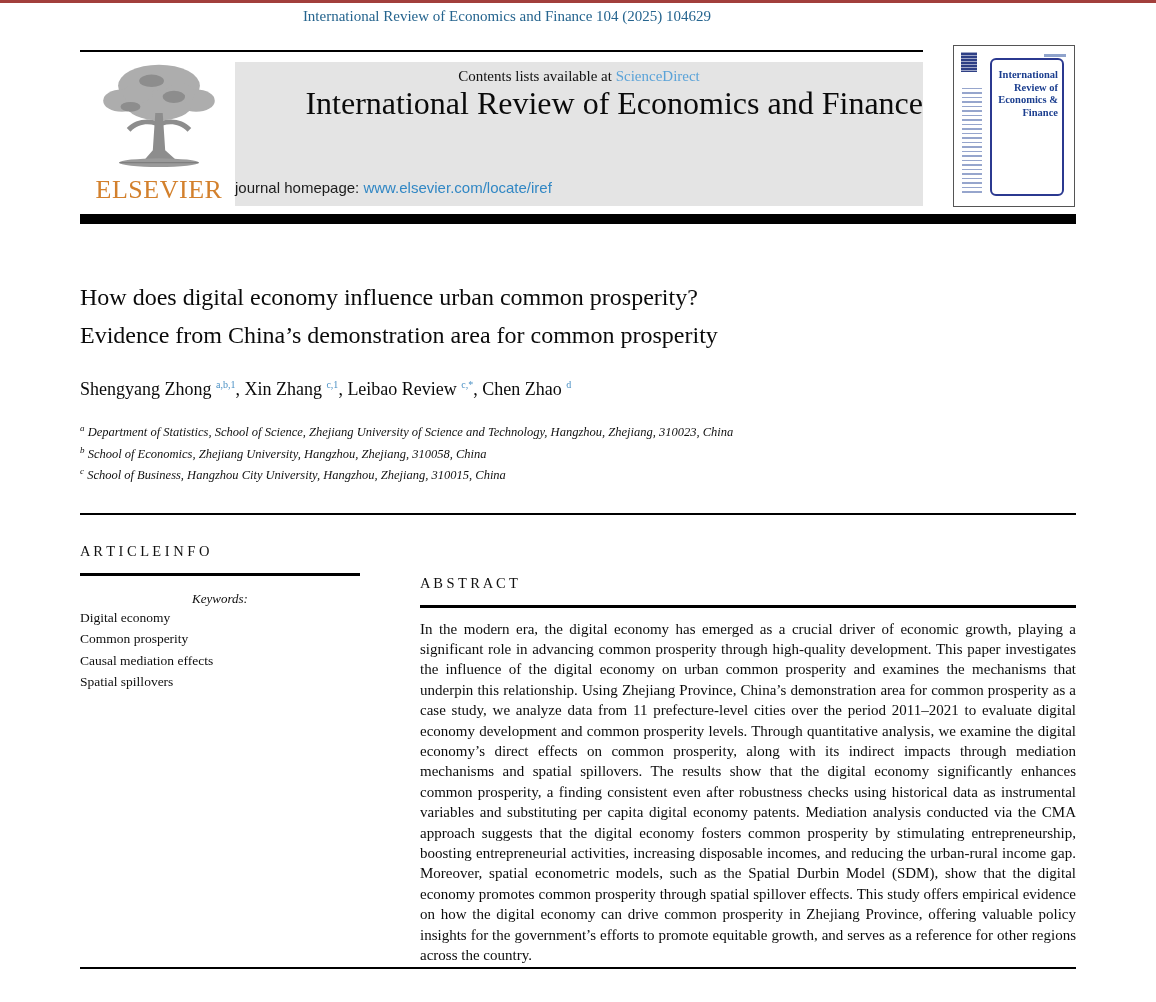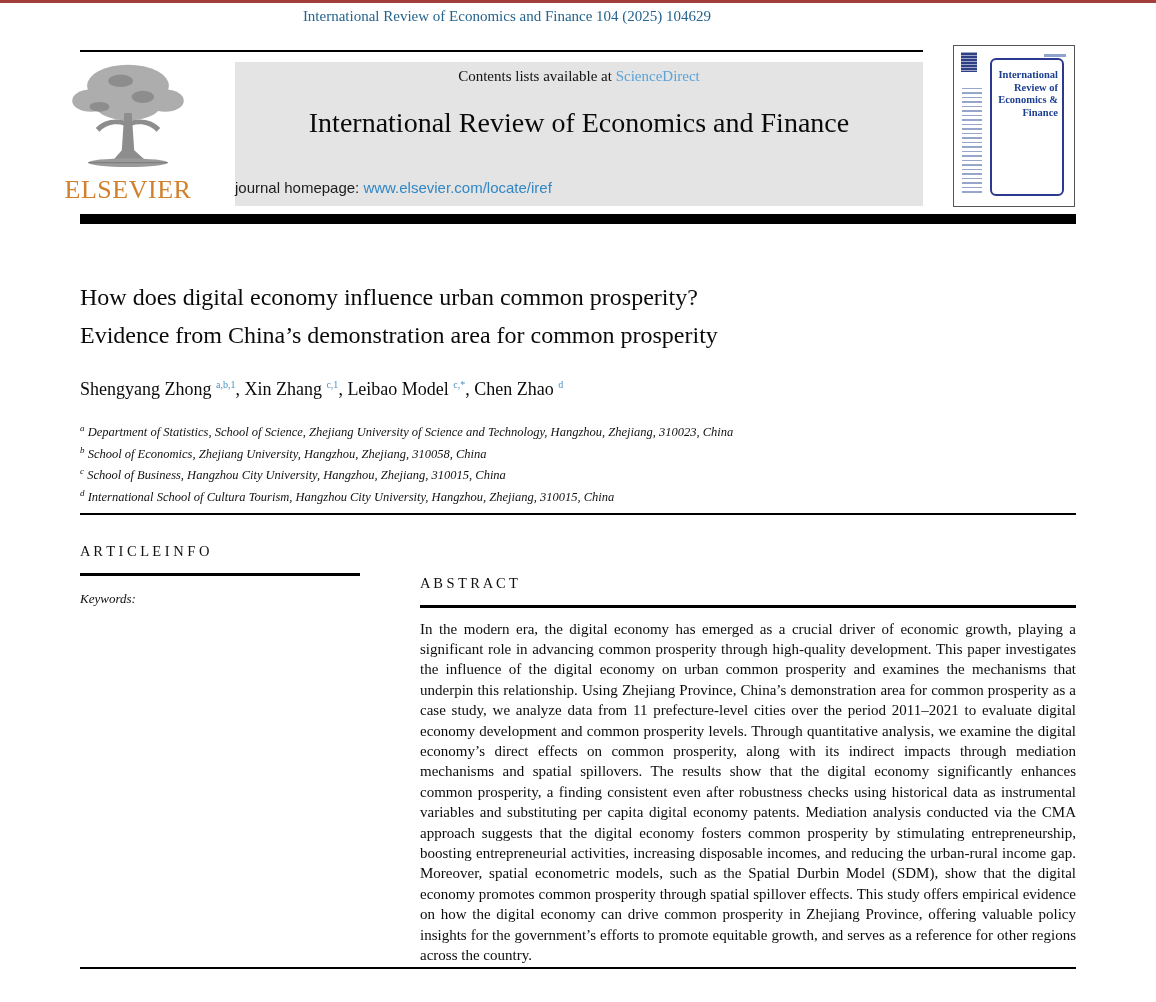--- a/index.html
+++ b/index.html
@@ -18,28 +18,28 @@
   body{
     width:1156px;height:1002px;position:relative;overflow:hidden;
     font-family:"Liberation Serif","DejaVu Serif",serif;color:var(--ink);
     -webkit-font-smoothing:antialiased;
   }
   .top-rule{position:absolute;top:0;left:0;width:1156px;height:3px;background:var(--top-bar-red);}
   .citation{position:absolute;top:8px;left:0;width:1014px;text-align:center;
     font-size:15px;color:var(--citation-blue);}
   .header-topline{position:absolute;top:50px;left:80px;width:843px;height:2px;background:#000;}
   
-  .logo{position:absolute;left:63px;top:56px;width:130px;height:154px;text-align:center;}
+  .logo{position:absolute;left:94px;top:56px;width:130px;height:154px;text-align:center;}
   .logo svg{display:block;margin:0 auto;}
   .logo-text{font-size:26px;letter-spacing:.5px;color:var(--elsevier-orange);line-height:24px;margin-top:-2px;}
   
   .banner{position:absolute;left:235px;top:62px;width:688px;height:144px;background:var(--banner-gray);}
   .contents-line{margin-top:6px;text-align:center;font-size:15px;color:#111;}
   .contents-line .sd{color:var(--sciencedirect-blue);text-decoration:none;cursor:pointer;}
-  .journal-title{margin-top:22px;text-align:center;font-size:28px;color:#0a0a0a;}
+  .journal-title{text-align:right;font-size:32px;color:#0a0a0a;}
   .homepage-line{position:absolute;bottom:10px;left:0;width:100%;
     font-family:"Liberation Sans","DejaVu Sans",sans-serif;font-size:15px;color:#1c1c1c;}
   .homepage-line .url{color:var(--link-blue);text-decoration:none;cursor:pointer;}
   
   .cover{position:absolute;left:953px;top:45px;width:122px;height:162px;border:1.5px solid #555;background:#fff;box-sizing:border-box;}
   .cover-logo{position:absolute;left:7px;top:6px;width:16px;height:20px;background:#2e3f85;
     background-image:repeating-linear-gradient(to bottom,rgba(255,255,255,.55) 0 1px,transparent 1px 3px);}
   .cover-issn{position:absolute;right:8px;top:8px;width:22px;height:3px;background:#8fa3cc;}
   .cover-lines{position:absolute;left:8px;top:42px;width:20px;height:106px;
     background:repeating-linear-gradient(to bottom,#7c8fc0 0 1.5px,transparent 1.5px 4.5px);opacity:.8;}
@@ -55,21 +55,21 @@
   .authors-line sup{font-size:10px;color:var(--superscript-blue);}
   .affils{position:absolute;left:80px;top:420px;width:980px;font-style:italic;font-size:12.5px;
     line-height:17.5px;color:#111;}
   .affils sup{font-size:9px;}
   .mid-rule{position:absolute;top:513px;left:80px;width:996px;height:2px;background:#000;}
   
   .col-left{position:absolute;left:80px;top:543px;width:280px;}
   .col-right{position:absolute;left:420px;top:543px;width:656px;margin-top:32px;}
   .col-heading{font-size:14.5px;color:#111;}
   .heading-rule{height:2.5px;background:#000;margin-top:13px;}
-  .kw-label{font-style:italic;font-size:13px;margin-top:15px;}
+  .kw-label{font-style:italic;font-size:13px;margin-top:15px;text-align:center;}
   .kw{font-size:13.5px;line-height:21.5px;}
   .abstract-text{margin:11px 0 0 0;font-size:15px;line-height:20.4px;text-align:justify;color:#0c0c0c;}
   .bottom-rule{position:absolute;top:967px;left:80px;width:996px;height:1.5px;background:#000;}
 </style>
 </head>
 <body>
 
 <div class="top-rule"></div>
 <div class="citation">International Review of Economics and Finance 104 (2025) 104629</div>
 
@@ -122,42 +122,51 @@
 
 <h1 class="title"><span>How does digital economy influence urban common prosperity?</span><br><span>Evidence from China’s demonstration area for common prosperity</span></h1>
 
 <div class="authors-line">
   
 
     <span class="author"><span>Shengyang Zhong</span> <sup>a,b,1</sup><span>, </span></span>
   
     <span class="author"><span>Xin Zhang</span> <sup>c,1</sup><span>, </span></span>
   
-    <span class="author"><span>Leibao Model</span> <sup>c,*</sup><span>, </span></span>
+    <span class="author"><span>Leibao Review</span> <sup>c,*</sup><span>, </span></span>
   
     <span class="author"><span>Chen Zhao</span> <sup>d</sup><span></span></span>
   </div>
 
 <div class="affils">
 
     <div class="affil"><sup>a</sup> <span>Department of Statistics, School of Science, Zhejiang University of Science and Technology, Hangzhou, Zhejiang, 310023, China</span></div>
 
     <div class="affil"><sup>b</sup> <span>School of Economics, Zhejiang University, Hangzhou, Zhejiang, 310058, China</span></div>
 
     <div class="affil"><sup>c</sup> <span>School of Business, Hangzhou City University, Hangzhou, Zhejiang, 310015, China</span></div>
 
-    <div class="affil"><sup>d</sup> <span>International School of Cultura Tourism, Hangzhou City University, Hangzhou, Zhejiang, 310015, China</span></div>
   </div>
 
 <div class="mid-rule"></div>
 
 <div class="col-left">
   <div class="col-heading">A R T I C L E  I N F O</div>
   <div class="heading-rule"></div>
   <div class="kw-label">Keywords:</div>
+  <div>
+
+      <div class="kw"><span>Digital economy</span></div>
+
+      <div class="kw"><span>Common prosperity</span></div>
+
+      <div class="kw"><span>Causal mediation effects</span></div>
+
+      <div class="kw"><span>Spatial spillovers</span></div>
+    </div>
 </div>
 
 <div class="col-right">
   <div class="col-heading">A B S T R A C T</div>
   <div class="heading-rule"></div>
   <p class="abstract-text">In the modern era, the digital economy has emerged as a crucial driver of economic growth, playing a significant role in advancing common prosperity through high-quality development. This paper investigates the influence of the digital economy on urban common prosperity and examines the mechanisms that underpin this relationship. Using Zhejiang Province, China’s demonstration area for common prosperity as a case study, we analyze data from 11 prefecture-level cities over the period 2011–2021 to evaluate digital economy development and common prosperity levels. Through quantitative analysis, we examine the digital economy’s direct effects on common prosperity, along with its indirect impacts through mediation mechanisms and spatial spillovers. The results show that the digital economy significantly enhances common prosperity, a finding consistent even after robustness checks using historical data as instrumental variables and substituting per capita digital economy patents. Mediation analysis conducted via the CMA approach suggests that the digital economy fosters common prosperity by stimulating entrepreneurship, boosting entrepreneurial activities, increasing disposable incomes, and reducing the urban-rural income gap. Moreover, spatial econometric models, such as the Spatial Durbin Model (SDM), show that the digital economy promotes common prosperity through spatial spillover effects. This study offers empirical evidence on how the digital economy can drive common prosperity in Zhejiang Province, offering valuable policy insights for the government’s efforts to promote equitable growth, and serves as a reference for other regions across the country.</p>
 </div>
 
 <div class="bottom-rule"></div>
 

